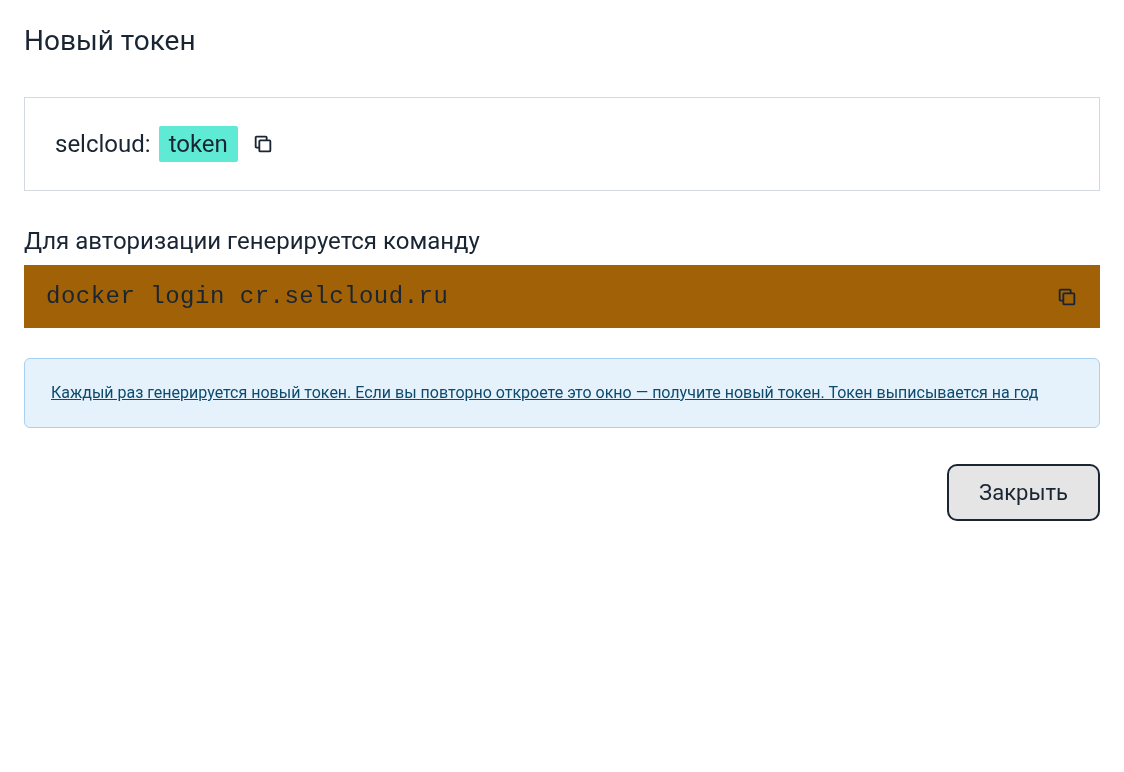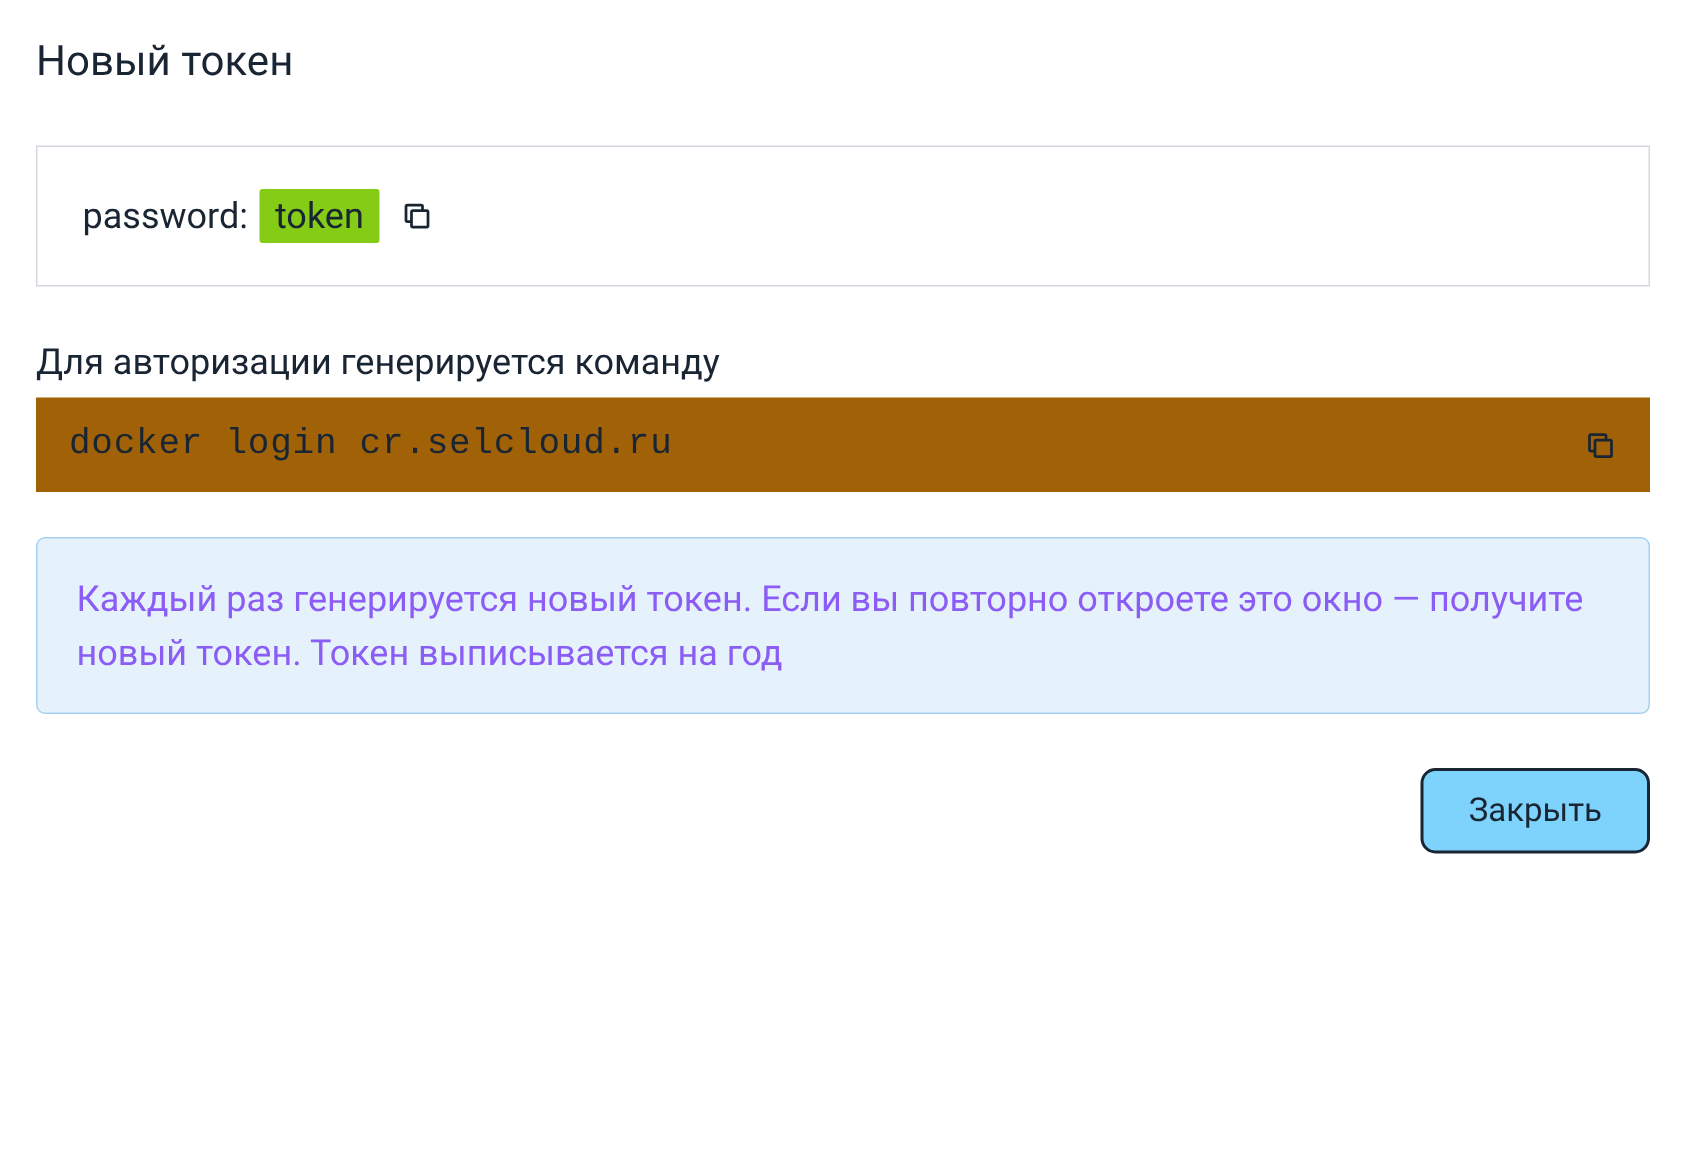--- a/index.html
+++ b/index.html
@@ -32,21 +32,21 @@
     }
     .cred-row:last-child {
       margin-bottom: 0;
     }
     .cred-label {
       font-size: 24px;
       color: #1a2533;
       margin-right: 8px;
     }
     .cred-value {
-      background: #84cc16;
+      background: #5eead4;
       padding: 4px 10px;
       font-size: 24px;
       color: #1a2533;
       border-radius: 2px;
     }
     .cred-value.long {
       flex: 1;
       white-space: nowrap;
       overflow: hidden;
       text-overflow: ellipsis;
@@ -80,51 +80,52 @@
       letter-spacing: 0.5px;
     }
     .info-box {
       background: #e6f2fb;
       border: 1px solid #a6d1f0;
       border-radius: 6px;
       padding: 22px 26px;
       margin-bottom: 36px;
     }
     .info-text {
-      font-size: 24px;
-      color: #8b5cf6;
+      font-size: 16px;
+      color: #0c4a6e;
       line-height: 1.5;
+      text-decoration: underline;
     }
     .footer {
       display: flex;
       justify-content: flex-end;
     }
     .close-btn {
       border: 2px solid #1a2533;
-      background: #7dd3fc;
+      background: #e5e5e5;
       border-radius: 10px;
       padding: 14px 30px;
       font-size: 22px;
       color: #1a2533;
       cursor: pointer;
       font-family: inherit;
     }
     .copy-icon-svg {
       width: 22px;
       height: 22px;
     }
   </style>
 </head>
 <body>
 
 <h1 class="dialog-title">Новый токен</h1>
 
 <div class="credentials-box">
   <div class="cred-row">
-    <span class="cred-label">password:</span>
+    <span class="cred-label">selcloud:</span>
     <span class="cred-value">token</span>
     <span class="copy-btn">
       <svg class="copy-icon-svg" viewBox="0 0 24 24" fill="none" stroke="#1a2533" stroke-width="2">
         <rect x="8" y="8" width="12" height="12" rx="1"></rect>
         <path d="M16 8V5a1 1 0 0 0-1-1H5a1 1 0 0 0-1 1v10a1 1 0 0 0 1 1h3"></path>
       </svg>
     </span>
   </div>
 </div>
 

